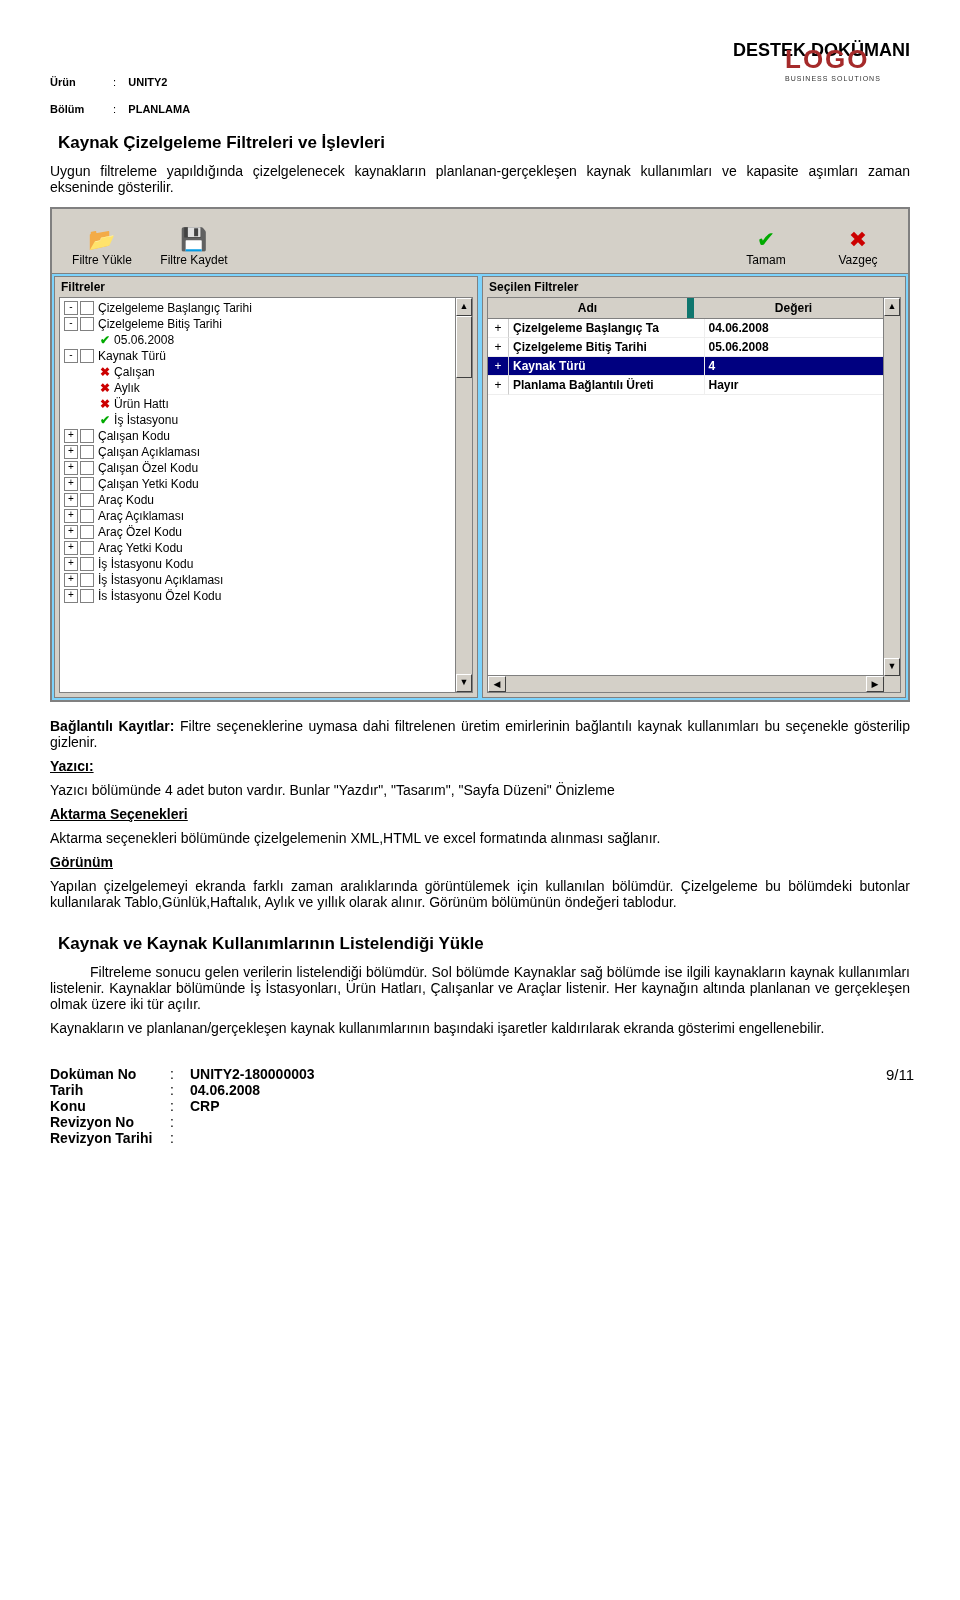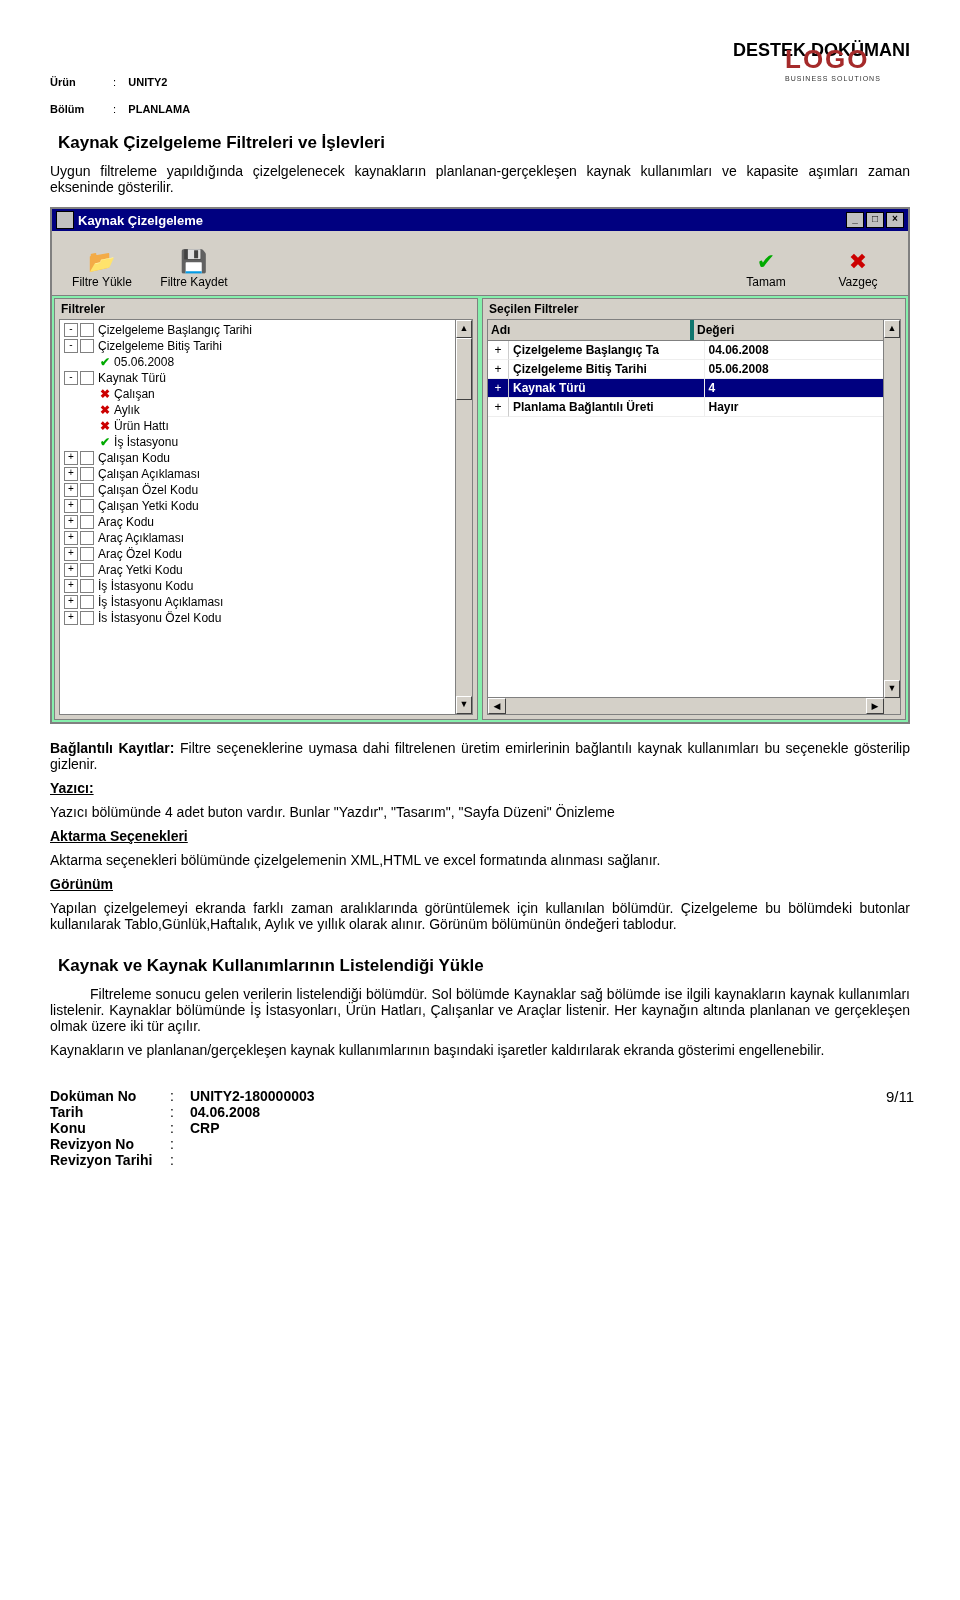--- a/index.html
+++ b/index.html
@@ -20,37 +20,37 @@
   .titlebar{background:#000080;color:#fff;display:flex;align-items:center;padding:2px 4px;font-weight:bold;font-size:13px}
   .titlebar .ti{width:16px;height:16px;background:#c0c0c0;border:1px solid #000;margin-right:4px}
   .titlebar .tw{flex:1}
   .titlebar .wbtn{width:16px;height:14px;background:#c0c0c0;border:1px solid #000;margin-left:2px;font-size:10px;line-height:12px;text-align:center;color:#000}
 
   .toolbar{background:#d4d0c8;display:flex;padding:4px;border-bottom:1px solid #808080}
   .tbtn{min-width:80px;height:52px;display:flex;flex-direction:column;align-items:center;justify-content:flex-end;padding:2px 6px;font-size:12px}
   .tbtn .ic{font-size:22px;line-height:26px}
   .spacer{flex:1}
 
-  .panes{display:flex;background:#86efac}
+  .panes{display:flex;background:#7dd3fc}
   .pane{flex:1;border:1px solid #808080;margin:2px;background:#d4d0c8;display:flex;flex-direction:column;min-height:420px}
   .phead{font-weight:bold;font-size:12px;padding:3px 6px}
   .pbody{flex:1;background:#fff;border:1px solid #808080;margin:0 4px 4px;position:relative;overflow:hidden}
 
   
   .tree{font-size:12px;padding:2px}
   .trow{display:flex;align-items:center;padding:1px 2px;white-space:nowrap}
   .pm{width:12px;height:12px;border:1px solid #808080;font-size:10px;line-height:10px;text-align:center;margin-right:2px;background:#fff}
   .nb{width:12px;height:12px;border:1px solid #808080;margin-right:4px;background:#fff}
   .ind{display:inline-block;width:32px}
   .tick{color:#0a0;font-weight:bold;margin:0 4px}
   .xx{color:#c00;font-weight:bold;margin:0 4px}
 
   
   .ghead{display:flex;background:#d4d0c8;font-weight:bold;font-size:12px;border-bottom:1px solid #808080}
-  .ghead div{flex:1;text-align:left;padding:3px;border-right:4px solid #0f766e}
+  .ghead div{flex:1;text-align:center;padding:3px;border-right:7px solid #0f766e}
   .grow{display:flex;font-size:12px}
   .grow.sel{background:#000080;color:#fff}
   .grow .c{flex:1;padding:2px 4px;border-right:1px solid #eee;border-bottom:1px solid #eee;font-weight:bold}
   .grow .pls{width:16px;padding:2px;border-right:1px solid #ccc;border-bottom:1px solid #eee;text-align:center}
 
   
   .vsb{position:absolute;right:0;top:0;bottom:0;width:16px;background:#d4d0c8;border-left:1px solid #808080}
   .vsb .ar{height:16px;background:#d4d0c8;border:1px solid #fff;border-right-color:#404040;border-bottom-color:#404040;font-size:9px;text-align:center;line-height:14px}
   .vsb .th{background:#d4d0c8;border:1px solid #fff;border-right-color:#404040;border-bottom-color:#404040;height:60px}
   .vsb .tr{flex:1}
@@ -81,27 +81,20 @@
 <div class="hdr-labels">
   <span class="lab">Bölüm</span>
   <span>:&nbsp;&nbsp;&nbsp;</span>
   <span class="val">PLANLAMA</span>
 </div>
 
 <div class="sec-title">Kaynak Çizelgeleme Filtreleri ve İşlevleri</div>
 <p>Uygun filtreleme yapıldığında çizelgelenecek kaynakların planlanan-gerçekleşen kaynak kullanımları ve kapasite aşımları zaman ekseninde gösterilir.</p>
 
 <div class="app">
-  <div class="titlebar">
-    <span class="ti"></span>
-    <span class="tw">Kaynak Çizelgeleme</span>
-    <span class="wbtn">_</span>
-    <span class="wbtn">□</span>
-    <span class="wbtn">×</span>
-  </div>
 
   <div class="toolbar">
     <div class="tbtn">
       <span class="ic" style="color:#cc9900">📂</span>
       <span>Filtre Yükle</span>
     </div>
     <div class="tbtn">
       <span class="ic" style="color:#2255cc">💾</span>
       <span>Filtre Kaydet</span>
     </div>

